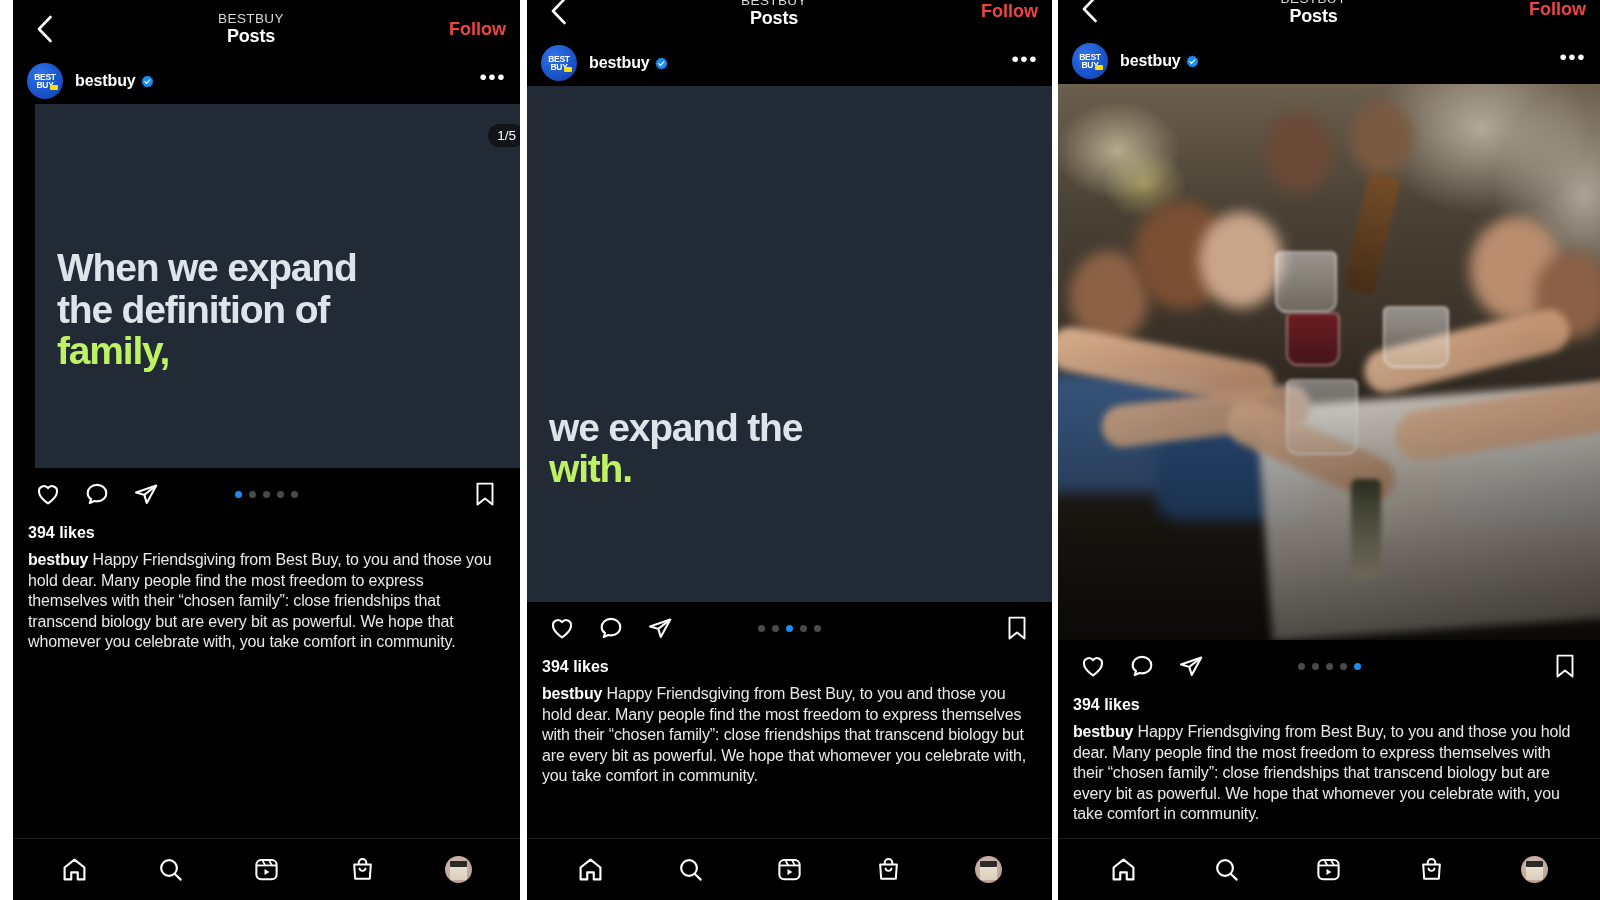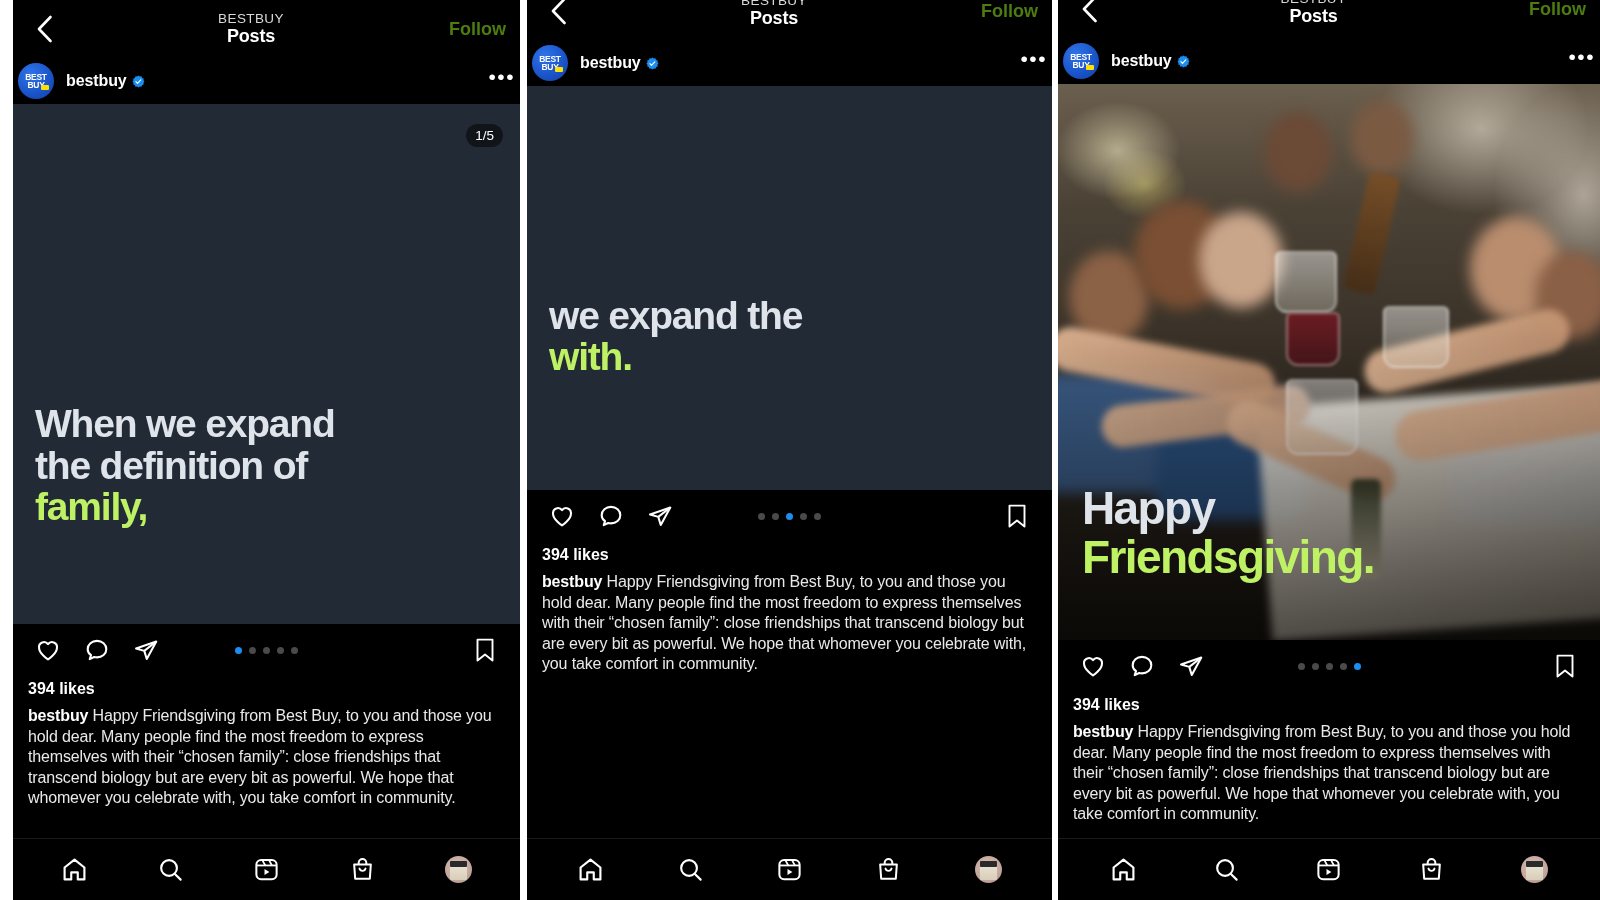--- a/index.html
+++ b/index.html
@@ -64,31 +64,31 @@
   }
   .topbar-title {
     font-size: 18px;
     font-weight: 700;
     color: #ffffff;
     letter-spacing: -0.2px;
   }
   .follow-btn {
     font-size: 18px;
     font-weight: 700;
-    color: #4d7c0f;
+    color: #ef4444;
     flex-shrink: 0;
     padding-left: 8px;
   }
 
   
   .post-head {
     height: 46px;
     display: flex;
     align-items: center;
-    padding: 0 5px;
+    padding: 0 14px;
     background: #000;
   }
   .avatar-bb {
     width: 36px; height: 36px; border-radius: 50%;
     background: radial-gradient(circle at 35% 30%, #2f73e8 0%, #1a53c8 60%, #123f9e 100%);
     display: flex; flex-direction: column;
     align-items: center; justify-content: center;
     flex-shrink: 0;
     position: relative;
     overflow: hidden;
@@ -125,22 +125,22 @@
     padding-bottom: 8px;
   }
 
   
   .media {
     position: relative;
     width: 100%;
     background: #222a35;
     overflow: hidden;
   }
-  .p1 .media { height: 520px; }
-  .p2 .media { height: 404px; }
+  .p1 .media { height: 364px; margin-left: 22px; }
+  .p2 .media { height: 516px; }
   .p3 .media { height: 556px; }
 
   .media.slate { background: #222a35; }
 
   .count-badge {
     position: absolute;
     top: 20px; right: 17px;
     background: rgba(0,0,0,0.5);
     color: #fff;
     font-size: 13.5px;
@@ -587,24 +587,20 @@
           <span class="arm" style="left:30%;top:62%;width:180px;height:44px;transform:rotate(24deg);"></span>
 
           <span class="glass" style="left:40%;top:30%;width:62px;height:62px;"></span>
           <span class="glass" style="left:42%;top:41%;width:54px;height:54px;background:linear-gradient(180deg,rgba(120,20,32,0.75),rgba(80,12,22,0.7));"></span>
           <span class="glass" style="left:60%;top:40%;width:66px;height:62px;"></span>
           <span class="glass" style="left:42%;top:53%;width:72px;height:76px;"></span>
           <span class="bottle" style="left:55%;top:16%;width:32px;height:120px;transform:rotate(13deg);"></span>
           <span class="bottle" style="left:54%;top:71%;width:30px;height:100px;background:linear-gradient(180deg,rgba(40,50,30,0.9),rgba(200,190,160,0.75));"></span>
           <div class="photo-shade"></div>
         </div>
-        <div class="slide-text">
-          <span class="w">Happy</span>
-          <span class="y">Friendsgiving.</span>
-        </div>
       </div>
 
       <div class="actionbar">
         <div class="act">
           <svg width="26" height="26" viewBox="0 0 24 24">
               <path d="M12 20.7s-8.3-5.2-8.3-11A4.6 4.6 0 0 1 12 6.6a4.6 4.6 0 0 1 8.3 3.1c0 5.8-8.3 11-8.3 11z" fill="none" stroke="#fff" stroke-width="1.9" stroke-linejoin="round"></path>
             </svg>
         </div>
         <div class="act">
           <svg width="26" height="26" viewBox="0 0 24 24">

